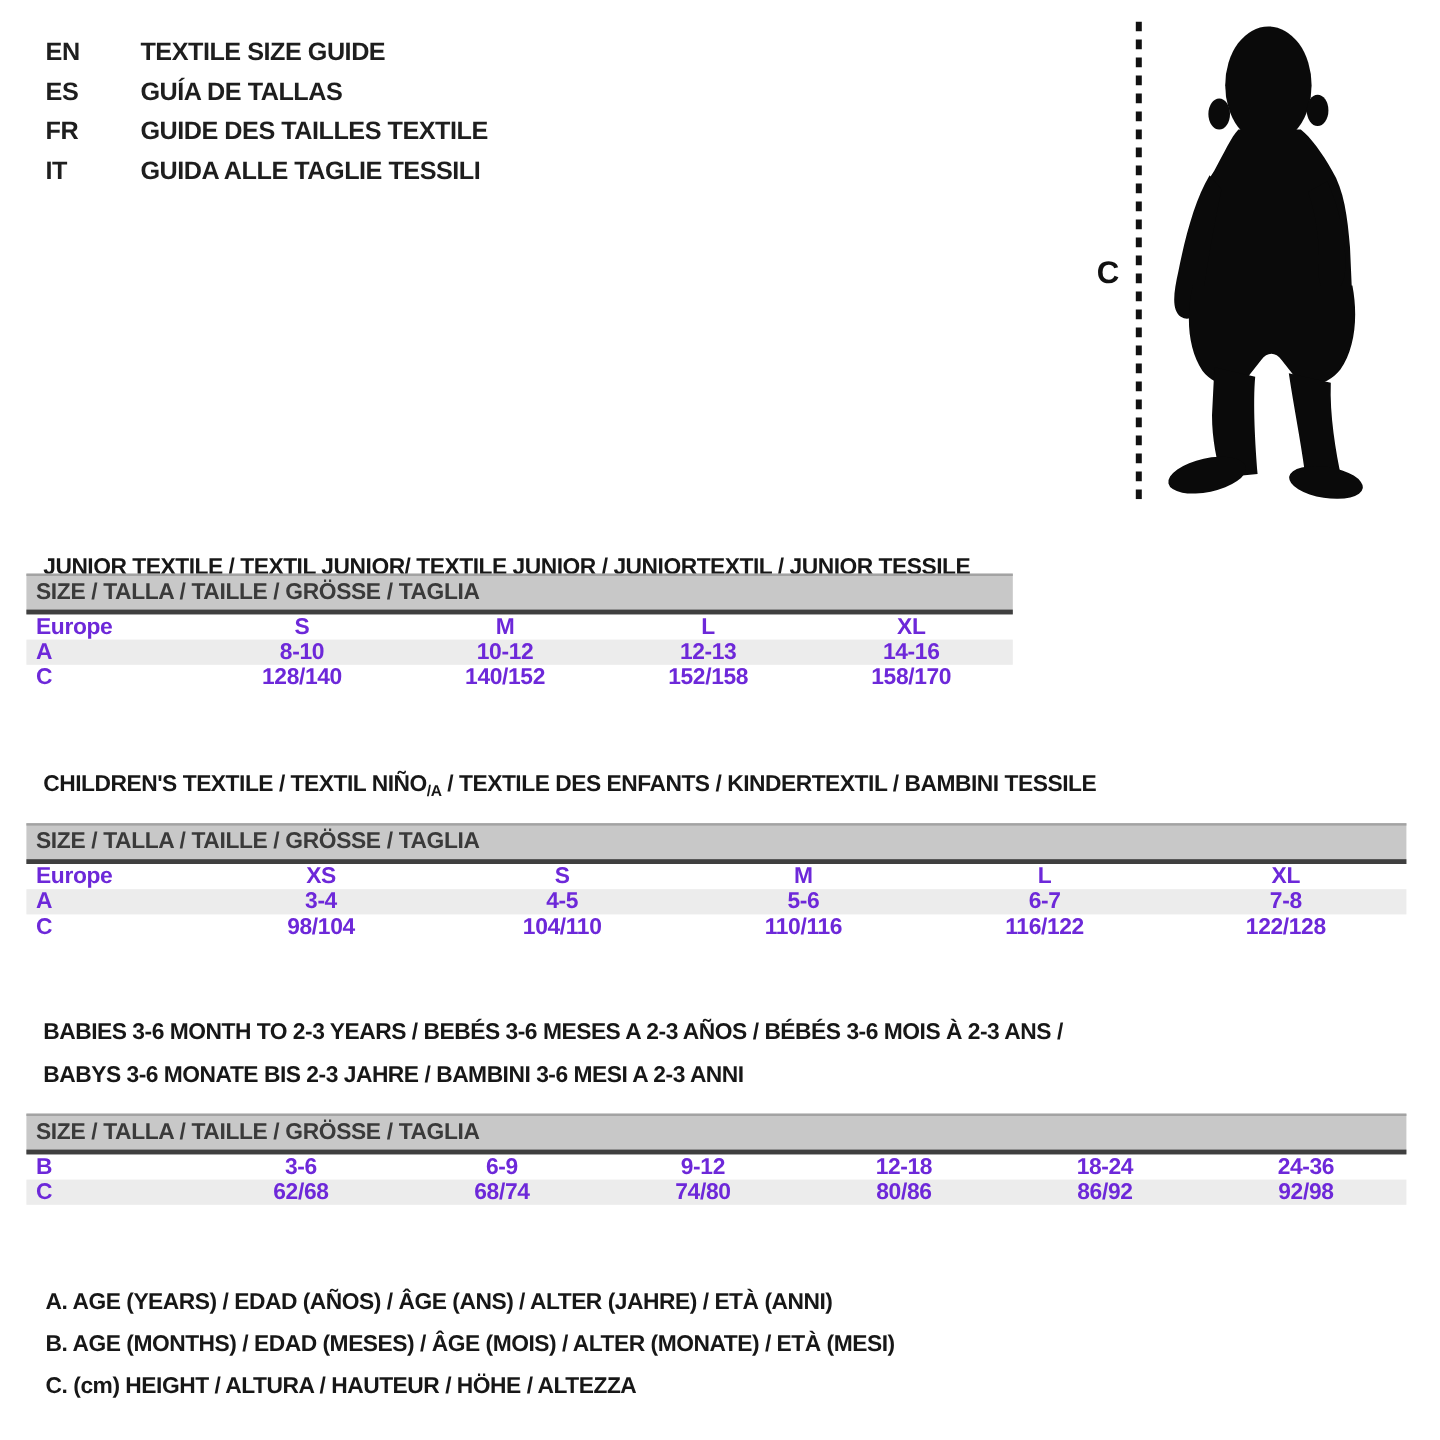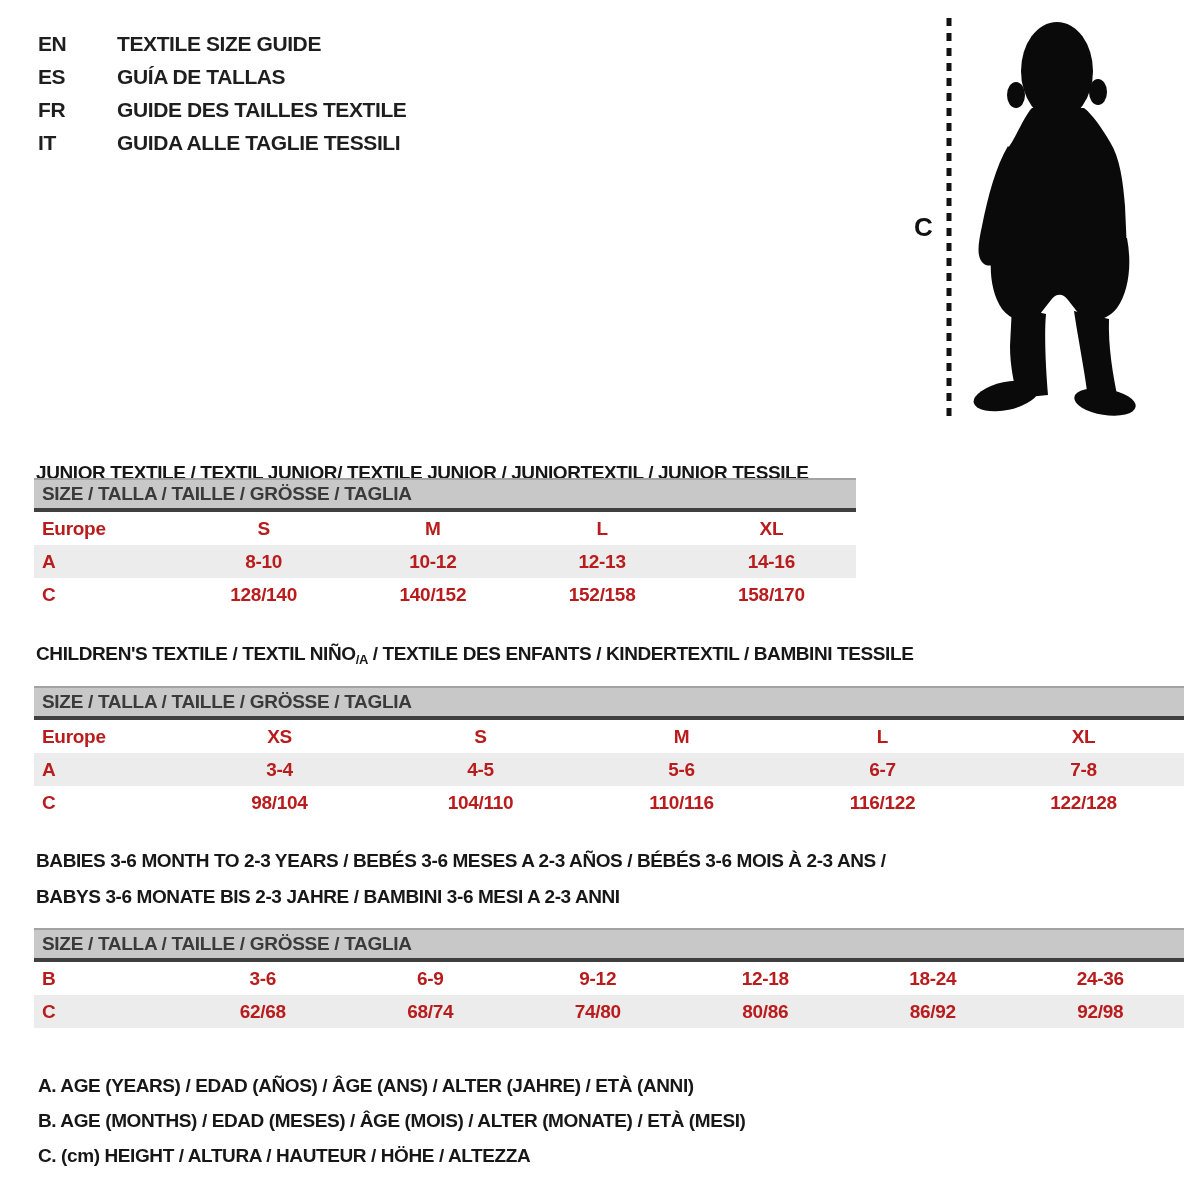--- a/index.html
+++ b/index.html
@@ -19,25 +19,25 @@
   .measure-label { position:absolute; left:914px; top:212px;
                    font-weight:bold; font-size:26px; color:#111; }
   .baby-figure { position:absolute; left:960px; top:16px; }
 
   
   .section-title { position:absolute; left:36px; font-weight:bold; font-size:19px;
                    letter-spacing:-0.4px; color:#171717; white-space:nowrap; }
   .section-title sub { font-size:13px; vertical-align:-4px; }
 
   
-  .size-table { position:absolute; left:34px; font-size:19px; letter-spacing:-0.3px; }
+  .size-table { position:absolute; left:22px; font-size:19px; letter-spacing:-0.3px; }
   .table-header { height:28px; background:#c8c8c8; border-top:2px solid #a3a3a3;
                   border-bottom:4px solid #3f3f3f; display:flex; align-items:center;
                   padding-left:8px; font-weight:bold; color:#3a3a3a; }
-  .trow { display:grid; height:33px; align-items:center; font-weight:bold; color:#b91c1c; }
+  .trow { display:grid; height:21px; align-items:center; font-weight:bold; color:#6d28d9; }
   .cols4 { grid-template-columns:145px repeat(4, 1fr); }
   .cols5 { grid-template-columns:145px repeat(5, 1fr); }
   .cols6 { grid-template-columns:145px repeat(6, 1fr); }
   .trow .rlabel { padding-left:8px; text-align:left; }
   .trow .cell { text-align:center; }
   .alt { background:#ececec; }
 
   
   .legend { position:absolute; left:38px; top:1068px; }
   .legend-row { height:35px; display:flex; align-items:center;

